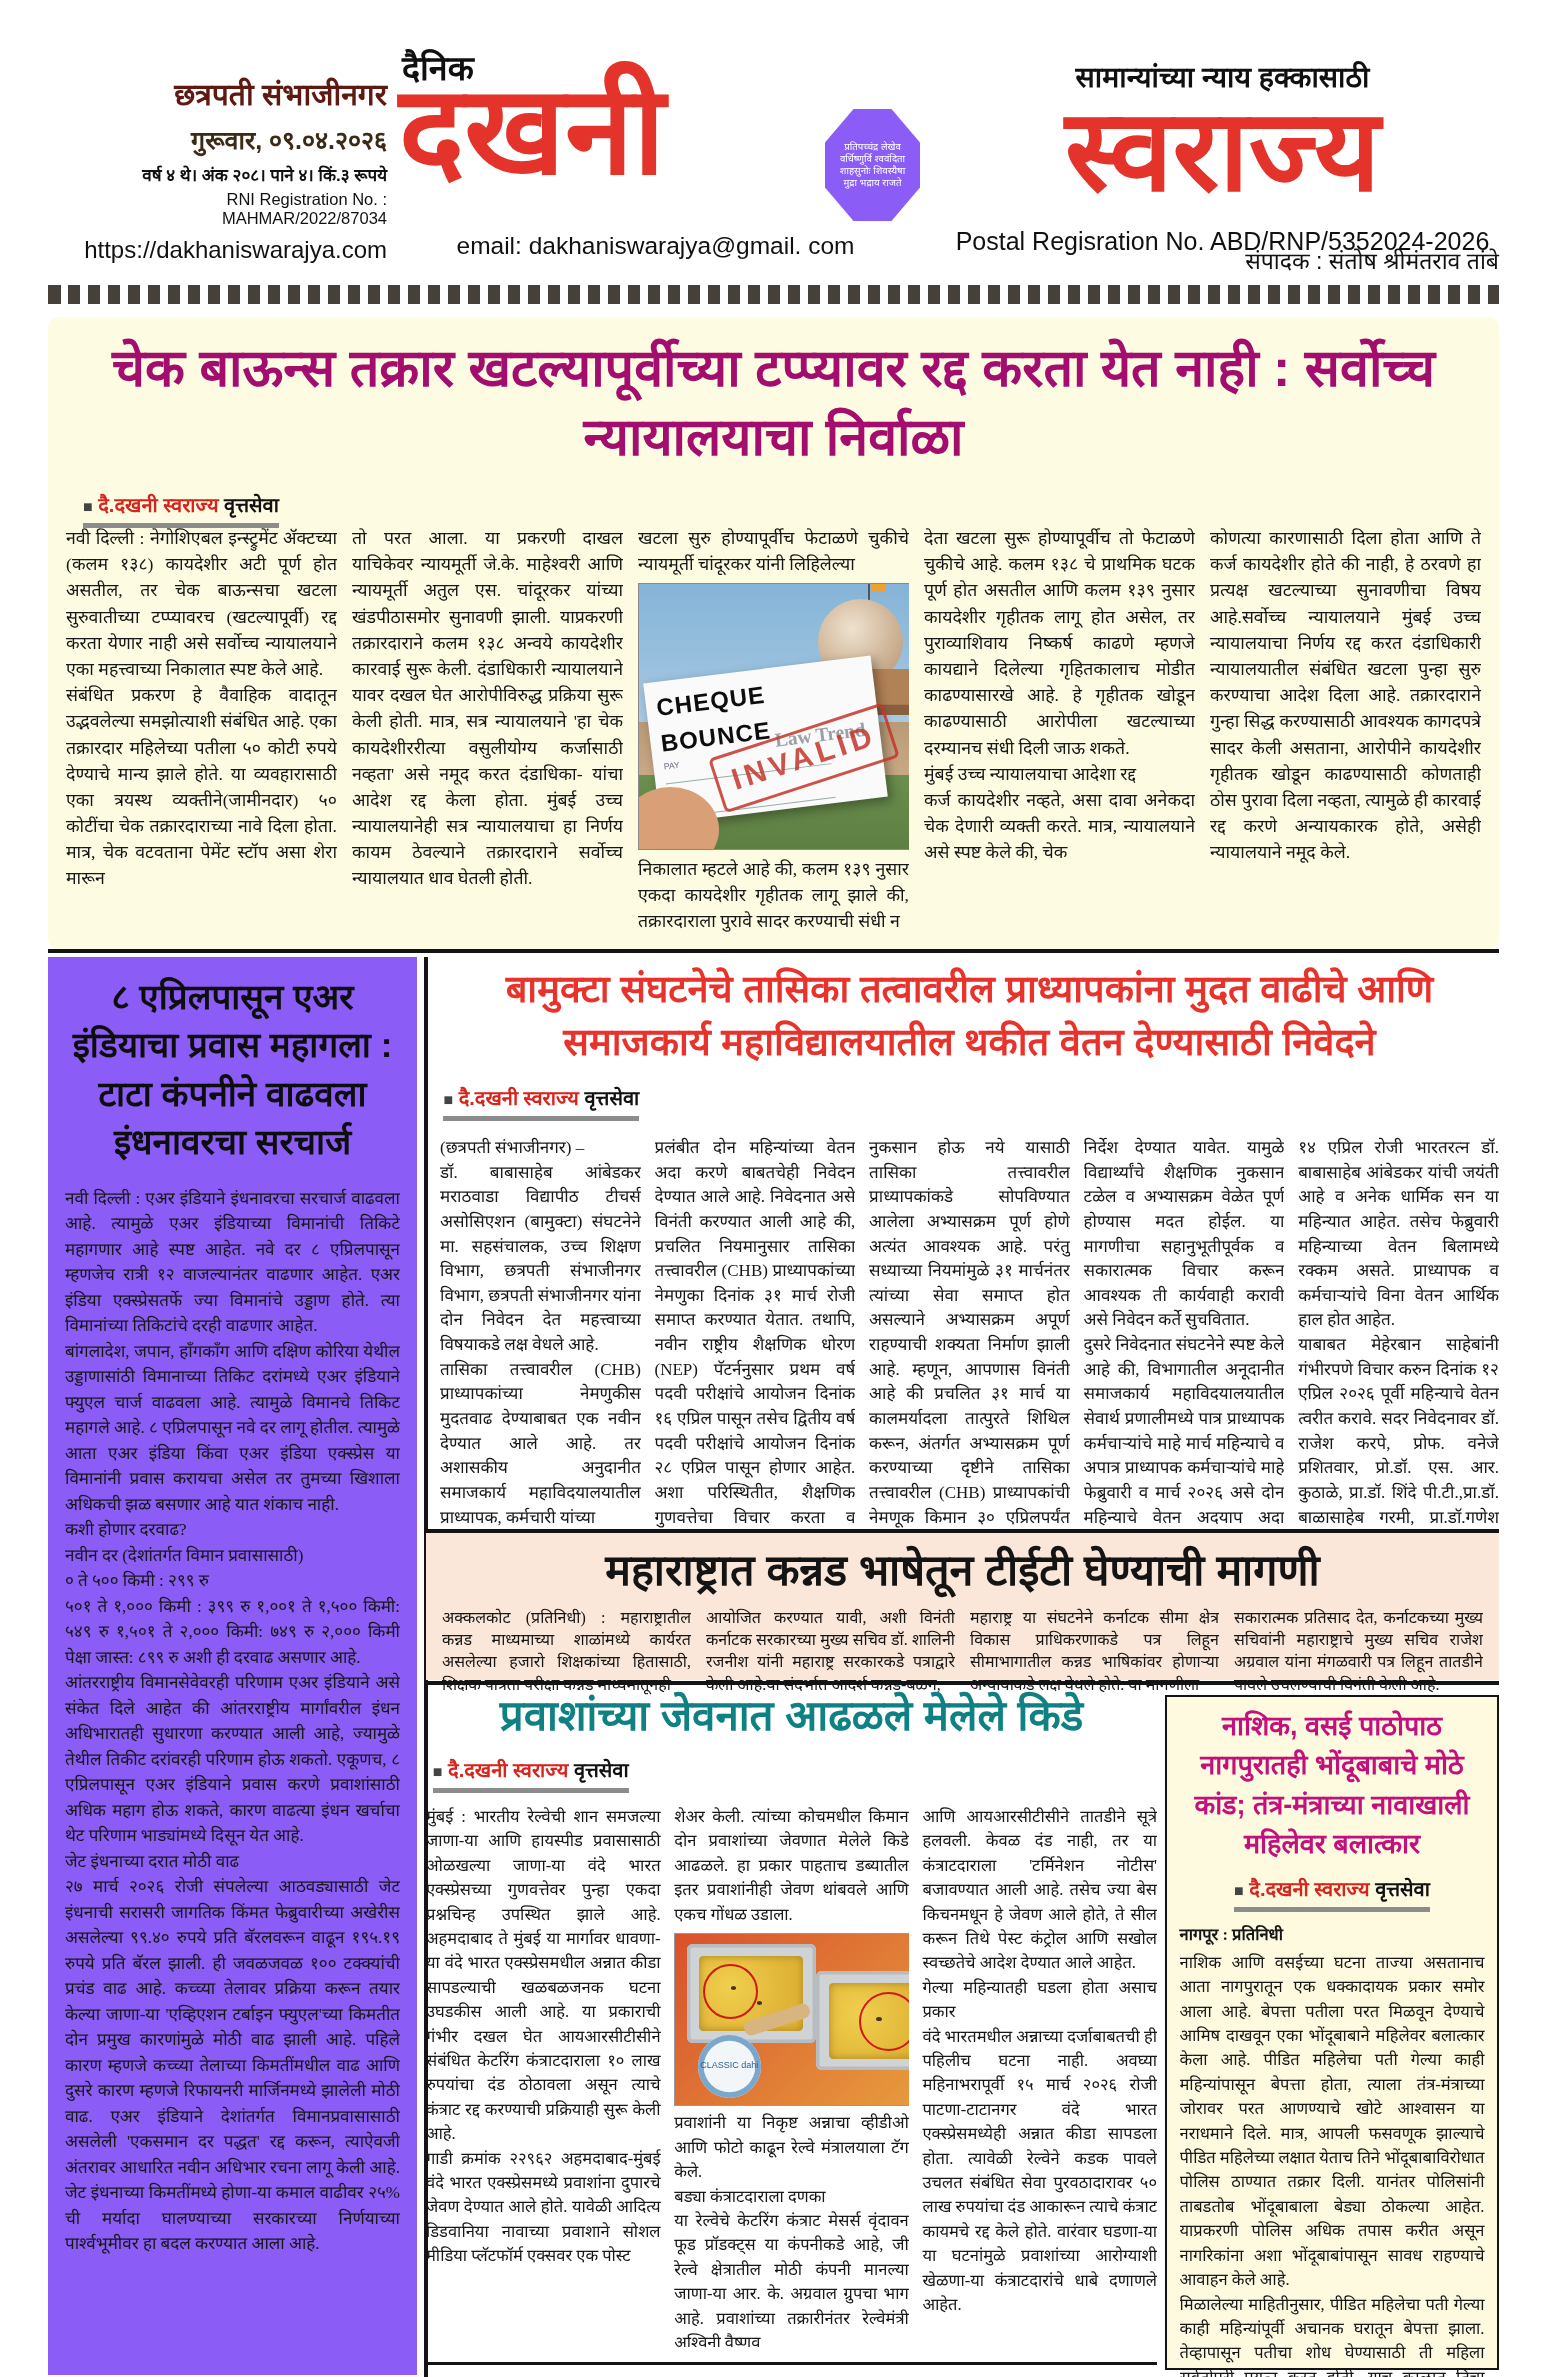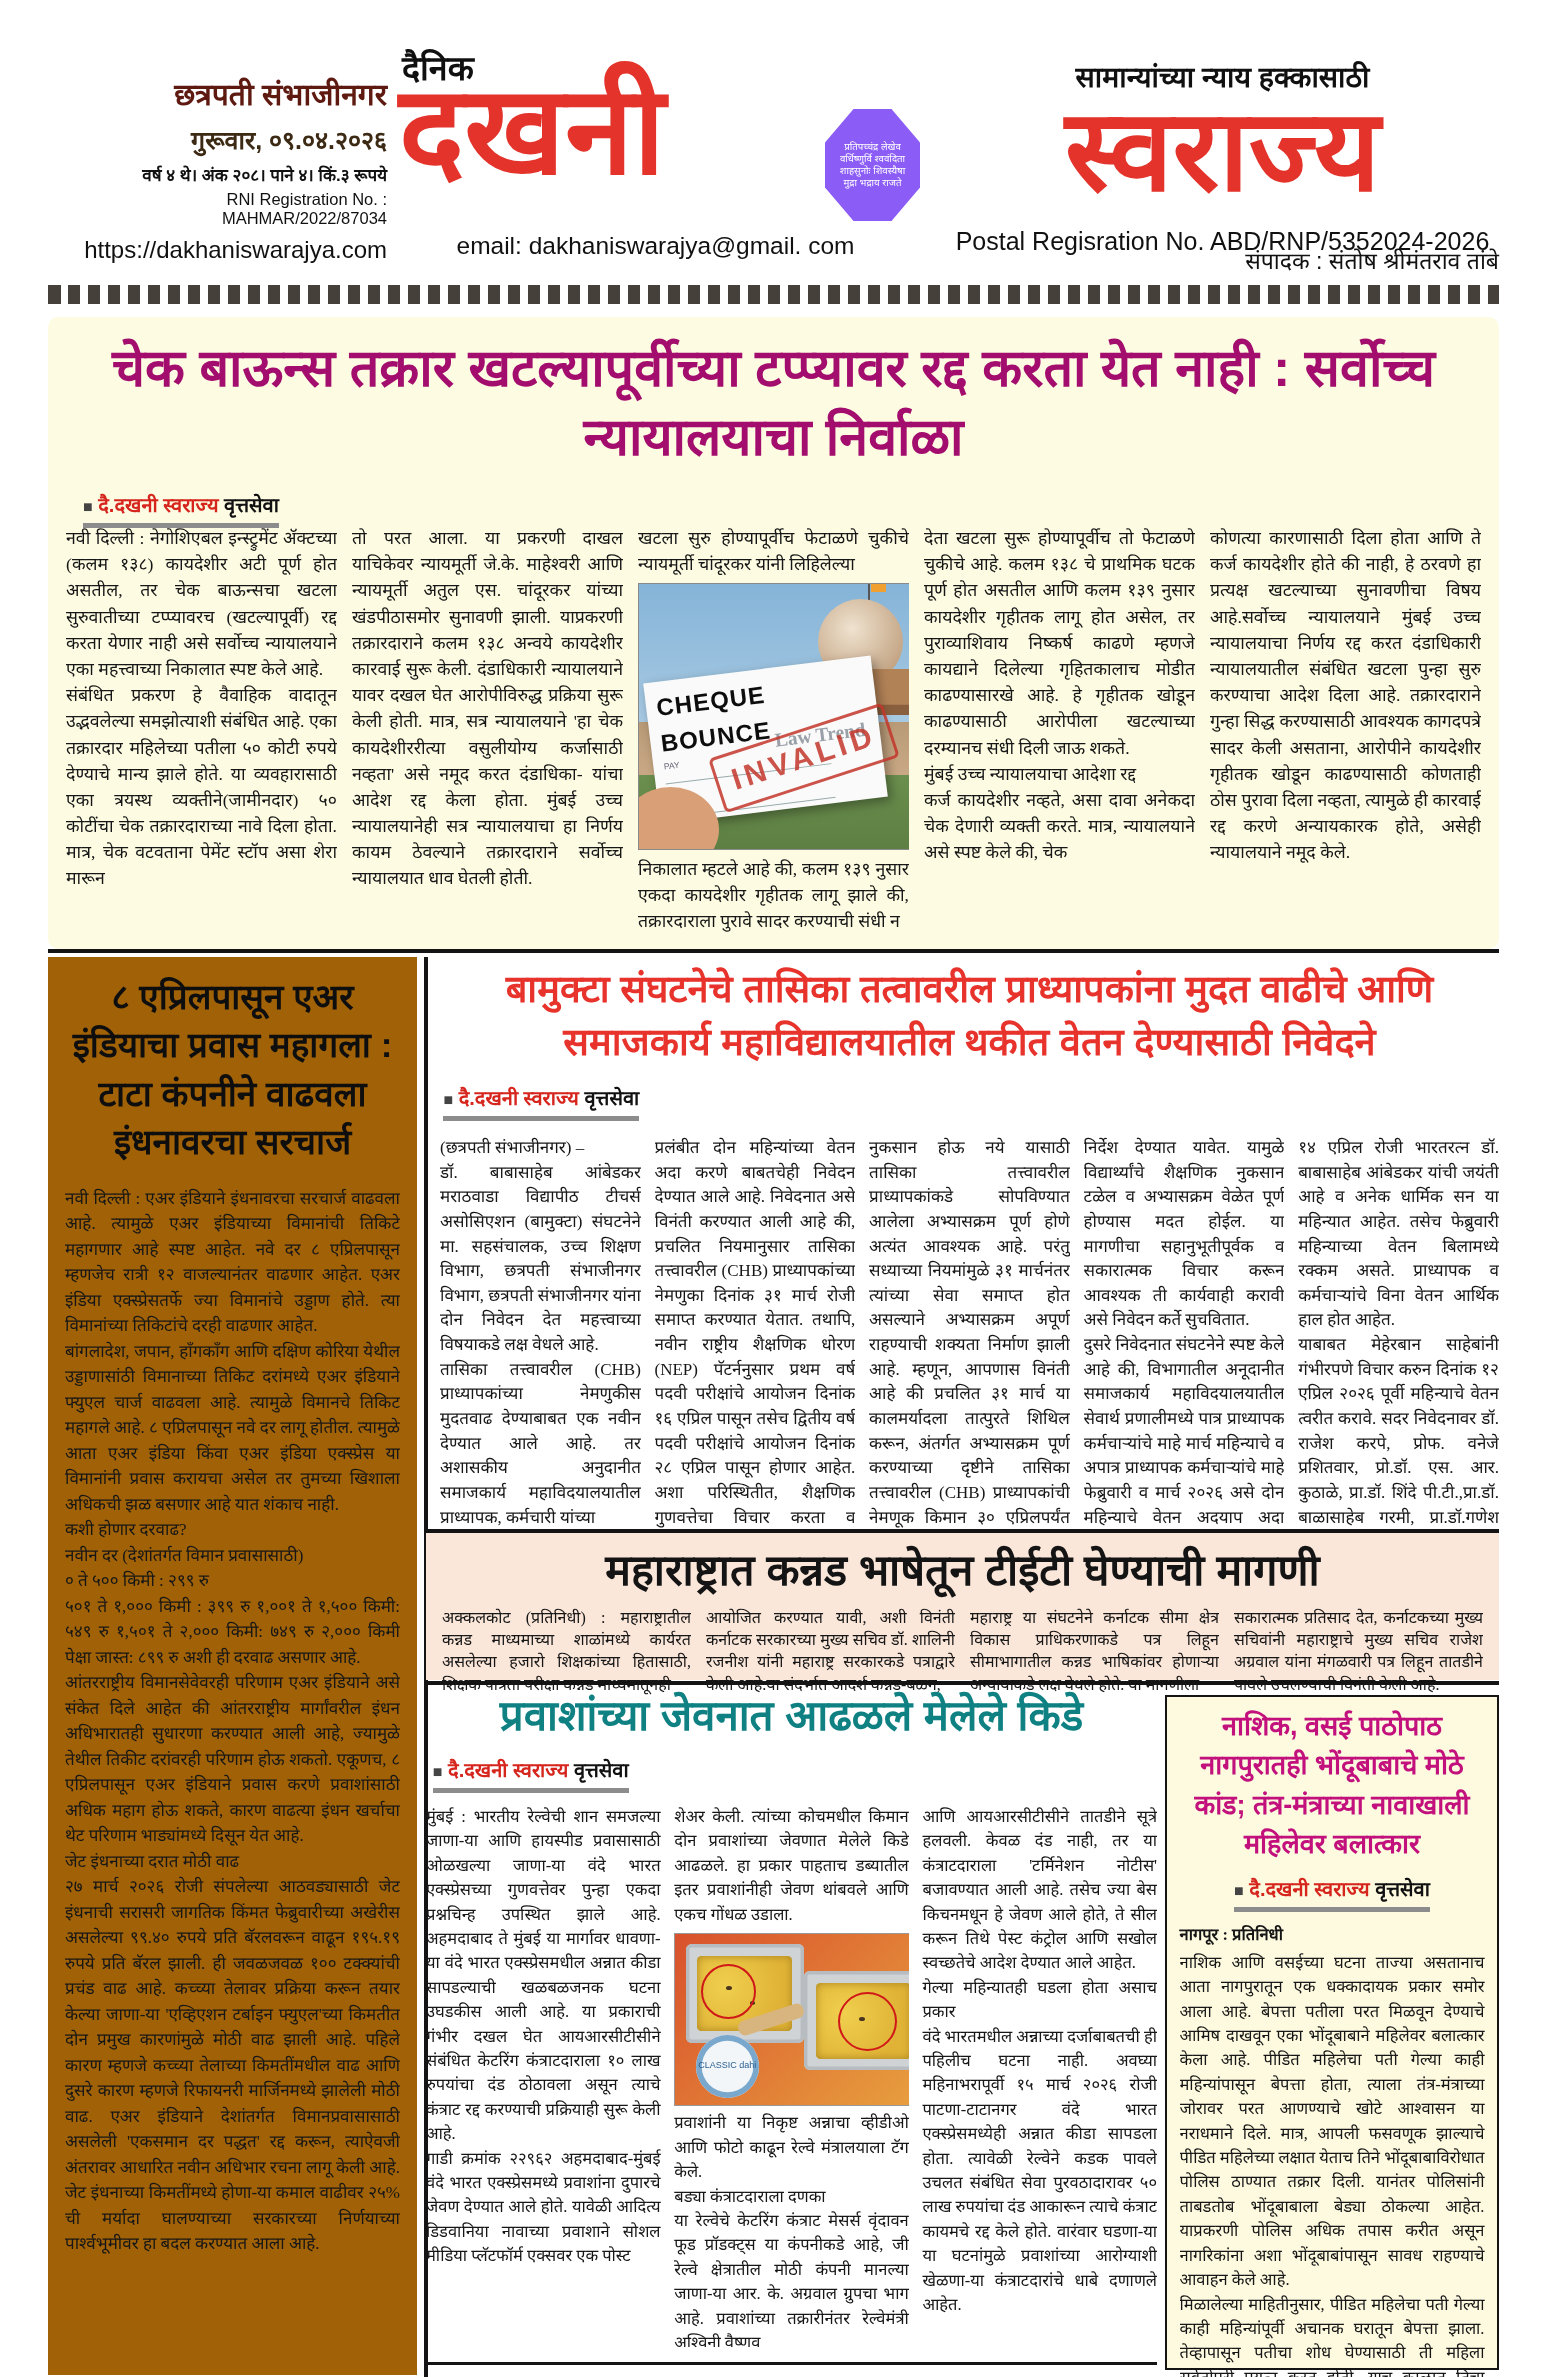--- a/index.html
+++ b/index.html
@@ -62,21 +62,21 @@
   .cq-small{font-family:"Liberation Sans",sans-serif;font-size:8.5px;color:#667;}
   .stamp{position:absolute;left:26%;top:46%;padding:3.4px 13.7px;border:3.4px solid #c3372c;color:#c3372c;
          font-family:"Liberation Sans",sans-serif;font-weight:bold;font-size:30px;letter-spacing:4.6px;
          transform:rotate(-11deg);border-radius:5.7px;opacity:.85;}
   .lawtrend{position:absolute;right:6%;top:44%;font-family:"Liberation Serif",serif;font-weight:bold;
             font-size:19.4px;color:#9aa0a8;text-align:center;line-height:1.1;}
   .hand{position:absolute;left:-17px;bottom:-23px;width:97px;height:85px;border-radius:50%;background:#d9a078;}
   .lead-rule{left:48px;top:949px;width:1451px;height:4px;background:#141414;}
 
   
-  .airbox{left:48px;top:957px;width:369px;height:1418px;background:#a16207;padding:16px 17px;box-sizing:border-box;}
+  .airbox{left:48px;top:957px;width:369px;height:1418px;background:#8b5cf6;padding:16px 17px;box-sizing:border-box;}
   .air-headline{font-family:"Liberation Sans",sans-serif;font-weight:bold;font-size:35px;line-height:1.38;
                 color:#0e0e0e;text-align:center;}
   .air-body{margin-top:19.4px;font-size:17px;line-height:1.5;overflow:hidden;height:1151px;}
   .vrule{left:424px;top:957px;width:4px;height:1421px;background:#141414;}
 
   
   .bam{left:440px;top:963px;width:1059px;height:564px;}
   .bam-headline{text-align:center;font-family:"Liberation Sans",sans-serif;font-weight:bold;
                 font-size:38px;line-height:1.4;color:#E7332B;}
   .bam-byline{margin:15px 0 0 3.4px;}
@@ -93,21 +93,21 @@
   .hrule2{left:426px;top:1681px;width:1073px;height:4px;background:#141414;}
 
   
   .food{left:426px;top:1691px;width:731px;height:672px;}
   .food-headline{text-align:center;font-family:"Liberation Sans",sans-serif;font-weight:bold;
                  font-size:42px;line-height:1.2;color:#0F8183;}
   .food-byline{margin:15px 0 0 6.8px;}
   .food-cols{display:flex;gap:13.7px;margin-top:12px;}
   .food-col{flex:1;font-size:16.5px;line-height:1.48;overflow:hidden;height:542px;}
   .photo-food{position:relative;width:110%;margin-left:-5%;height:171px;margin:5.7px 0;
-              background:linear-gradient(135deg,#d9512c,#e8a23f);overflow:hidden;border:0.6px solid #999;}
+              background:linear-gradient(135deg,#d9512c,#e8a23f);overflow:hidden;border:0.6px solid #999;padding-left:24px;}
   .tray{position:absolute;width:46%;height:58%;background:#cfd3d6;border-radius:5.7px;
         box-shadow:inset 0 0 0 3.4px #b7bcc0;}
   .tray .rice{position:absolute;inset:12% 10%;background:radial-gradient(circle at 30% 40%,#f0cf4e,#e0b336 70%);
         border-radius:4.6px;box-shadow:inset 0 0 8px #a8831f;}
   .speck{position:absolute;width:5.7px;height:4px;background:#4a3420;border-radius:50%;}
   .circ{position:absolute;border:2.8px solid #d01818;border-radius:50%;}
   .dahi{position:absolute;width:63px;height:63px;border-radius:50%;background:#f2f6f9;
         box-shadow:inset 0 0 0 5.7px #7aa7cc;display:flex;align-items:center;justify-content:center;
         font-family:"Liberation Sans",sans-serif;font-size:9px;color:#2a5f92;text-align:center;line-height:1.1;}
   .spoon{position:absolute;width:68px;height:15px;background:#d8b57e;border-radius:6.8px;transform:rotate(-18deg);}

